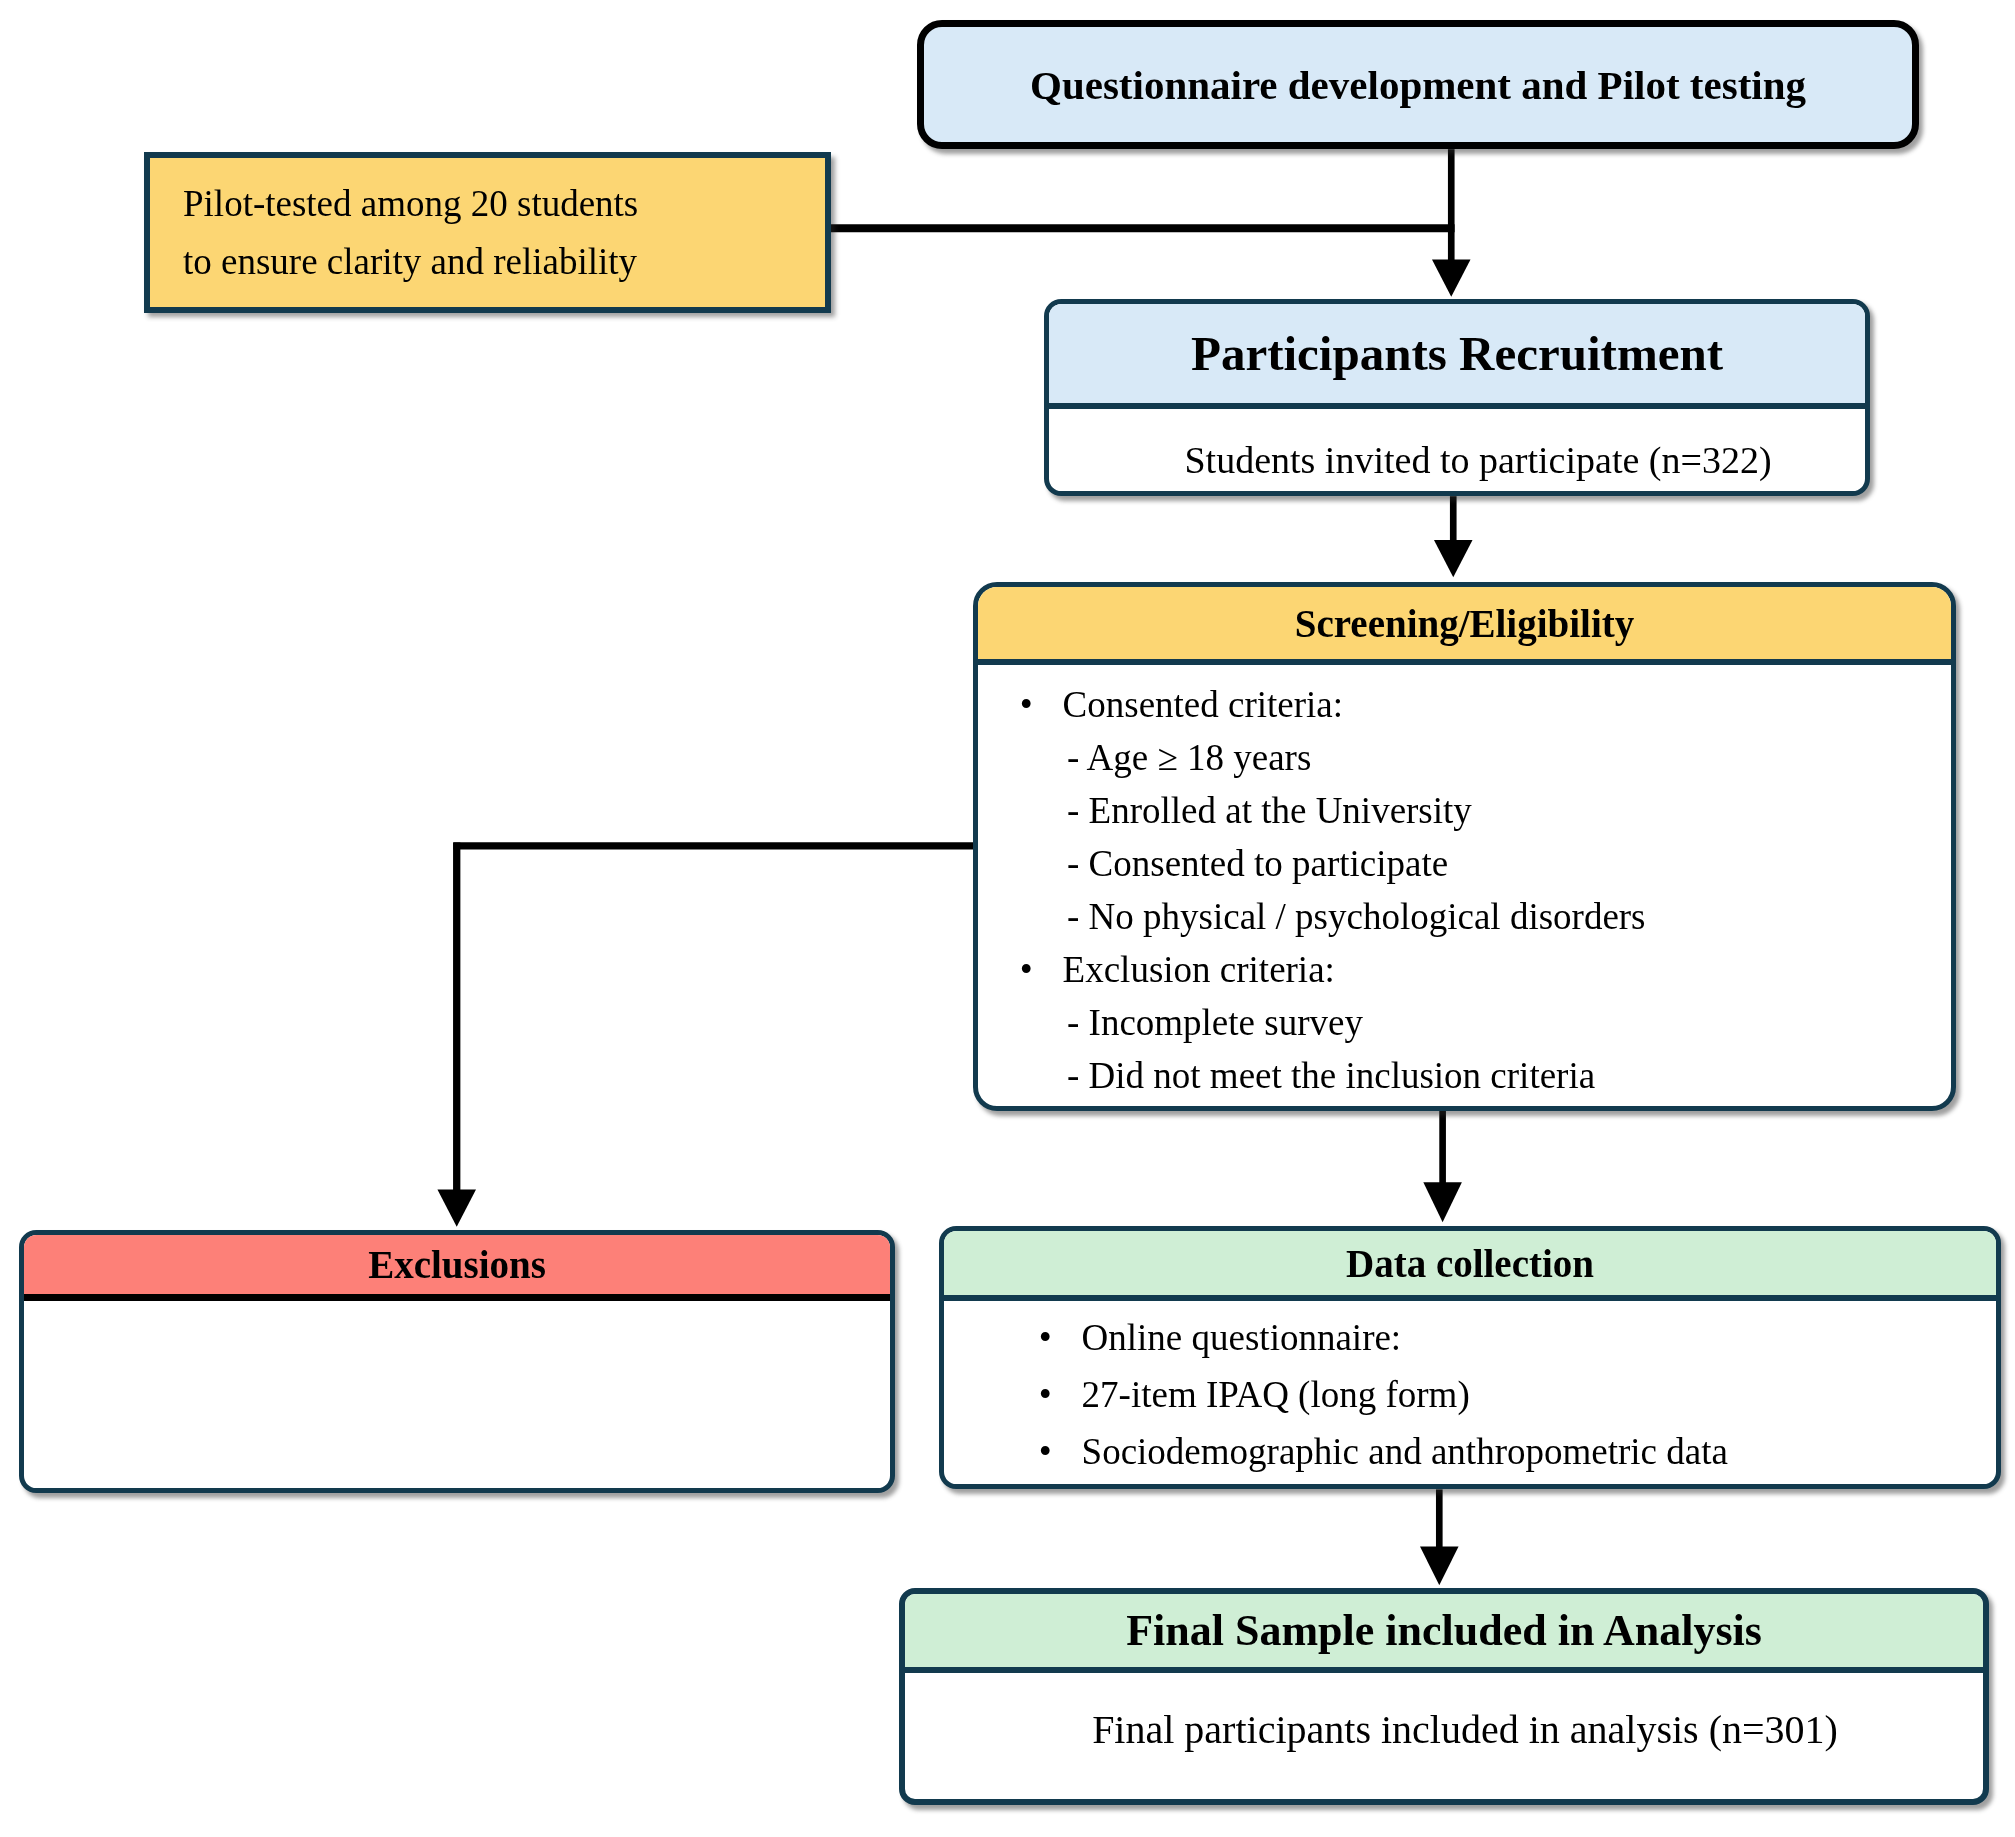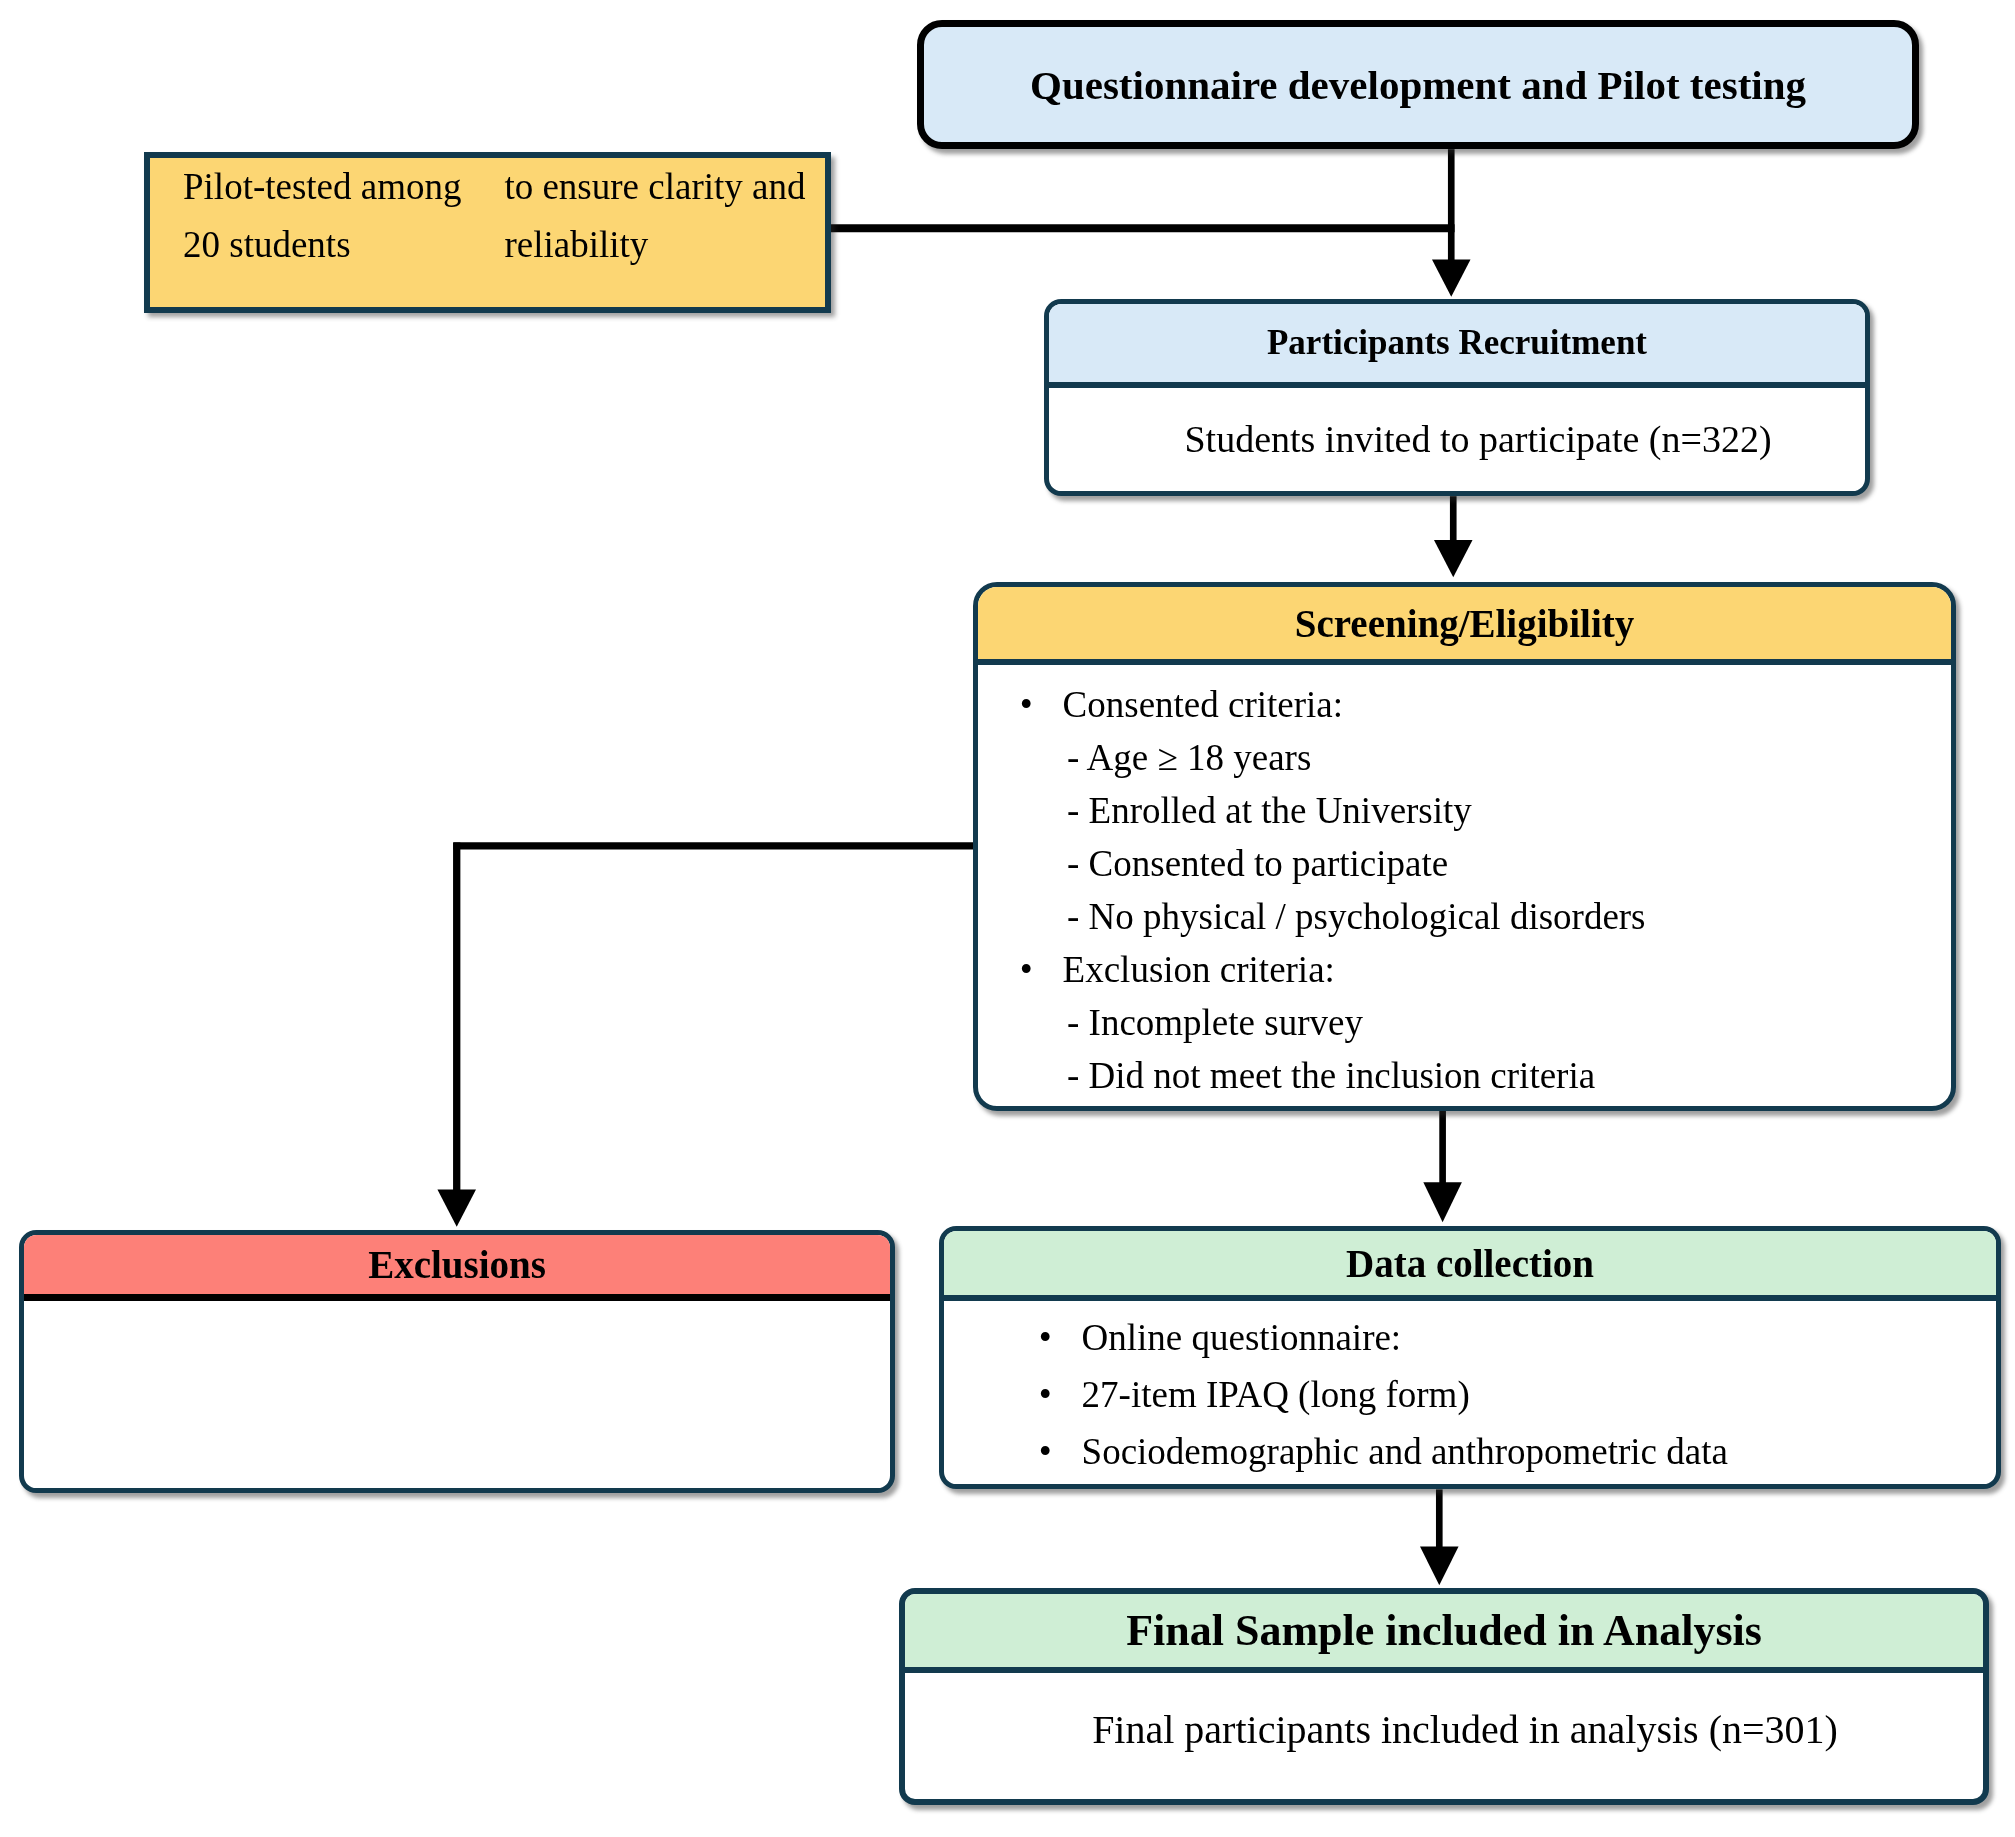--- a/index.html
+++ b/index.html
@@ -38,26 +38,26 @@
     border-radius:25px;
     display:flex;align-items:center;justify-content:center;
     font-size:41px;font-weight:bold;text-align:center;
   }
   
   #box-pilot{
     left:144px;top:152px;width:687px;height:161px;
     background:var(--yellow,#fcd673);
     border:6.6px solid var(--edge,#123a4e);
     border-radius:0;
-    display:flex;justify-content:center;
+    display:flex;flex-direction:column;justify-content:center;
     padding-left:33px;font-size:37px;line-height:1.56;
   }
   
   #box-recruitment{left:1044px;top:299px;width:826px;height:197px;}
-  #box-recruitment .hdr{height:84px;background:var(--blue,#d8e9f7);border-bottom-width:6px;font-size:35px;}
+  #box-recruitment .hdr{height:105px;background:var(--blue,#d8e9f7);border-bottom-width:6px;font-size:49px;}
   #box-recruitment .bod{height:101px;font-size:38px;}
   
   #box-screening{left:973px;top:582px;width:983px;height:529px;border-radius:24px;}
   #box-screening .hdr{height:78px;background:var(--yellow,#fcd673);font-size:39px;}
   #box-screening .bod{padding:13.3px 20px 0 37px;font-size:37px;}
   .b-line{display:flex;line-height:53px;}
   .b-line .dot{width:22.6px;flex:0 0 22.6px;margin-right:25px;text-align:center;}
   .s-line{padding-left:52px;line-height:53px;}
   
   #box-exclusions{left:19px;top:1230px;width:876px;height:263px;}

